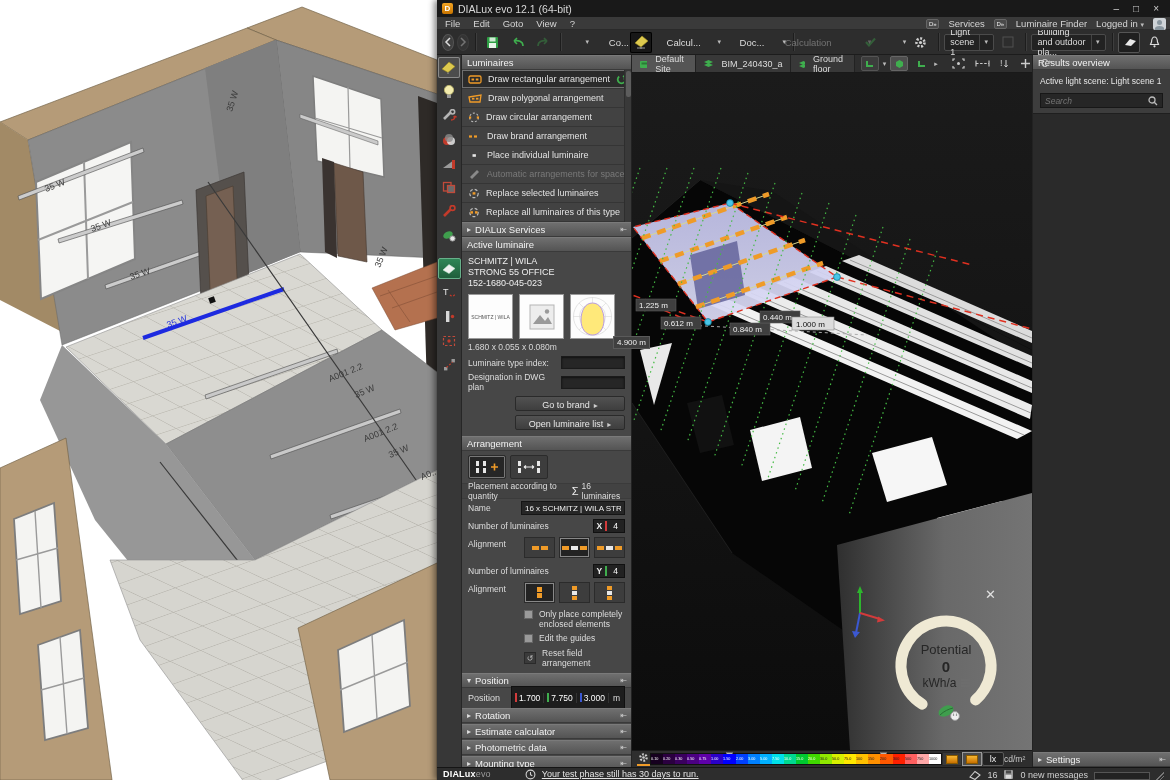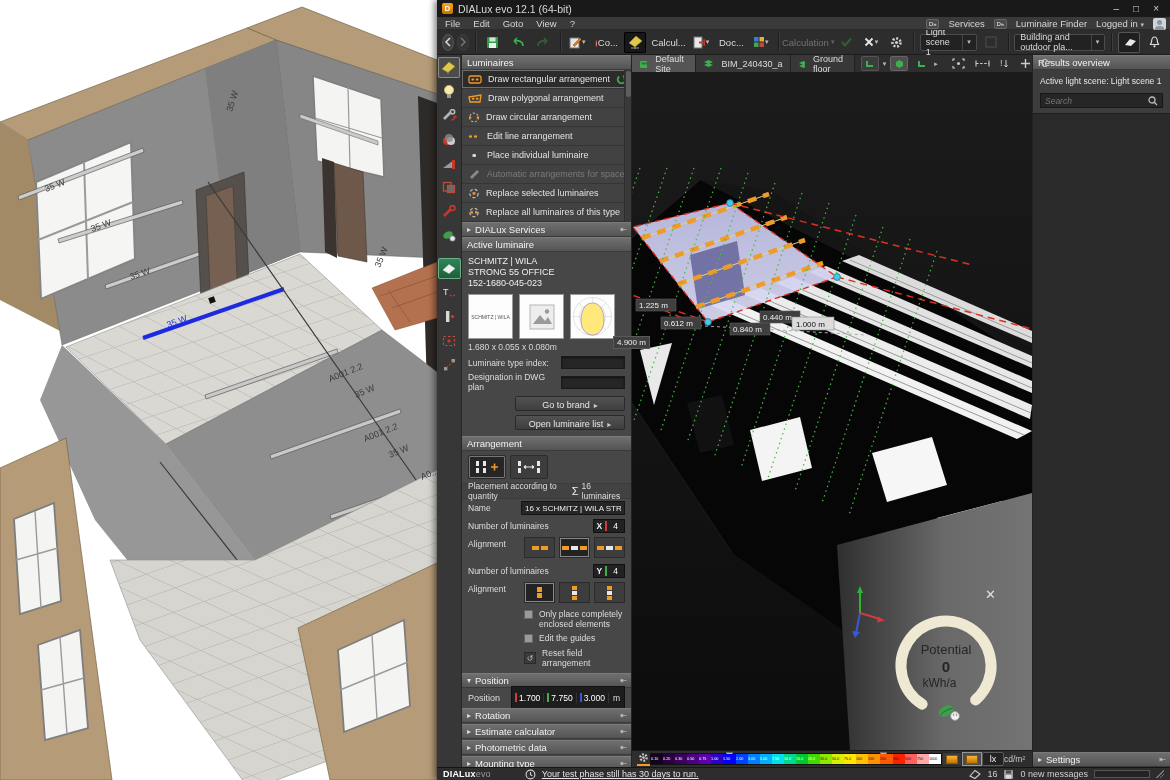--- a/index.html
+++ b/index.html
@@ -19,21 +19,21 @@
   .win-controls span { cursor:default; }
 
   .menubar { height:13px; background:#3a3a3a; display:flex; align-items:center; gap:13px; padding:0 8px; color:#d5d5d5; font-size:9.5px; flex:none; position:relative; border-bottom:1px solid #2a2a2a; }
   .menubar .right { position:absolute; right:4px; top:0; height:13px; display:flex; align-items:center; gap:9px; }
   .mini-logo { width:13px; height:10px; background:#4a4a4a; border:1px solid #666; border-radius:2px; color:#eee; font-size:6px; text-align:center; line-height:9px; }
   .avatar { width:13px; height:12px; background:#cfd4d8; border-radius:2px; position:relative; overflow:hidden; }
   .avatar:before { content:""; position:absolute; left:4px; top:2px; width:5px; height:5px; border-radius:50%; background:#8a97a0; }
   .avatar:after { content:""; position:absolute; left:2px; top:8px; width:9px; height:5px; border-radius:50% 50% 0 0; background:#8a97a0; }
 
   .toolbar { height:25px; background:#2d2d2d; border-bottom:1px solid #1c1c1c; display:flex; align-items:center; gap:3px; padding:0 5px; flex:none; color:#ccc; }
-  .tbtn { height:21px; min-width:22px; display:flex; align-items:center; justify-content:center; gap:1px; border-radius:2px; font-size:9.5px; color:#ddd; padding:0 3px; }
+  .tbtn { height:21px; min-width:22px; display:flex; align-items:center; justify-content:center; gap:18px; border-radius:2px; font-size:9.5px; color:#ddd; padding:0 3px; }
   .tbtn.sel { background:#171717; box-shadow:inset 0 0 0 1px #000; }
   .tbtn.dis { opacity:.38; }
   .tsep { width:1px; height:18px; background:#1d1d1d; margin:0 3px; box-shadow:1px 0 0 #3d3d3d; }
   .circle-btn { width:17px; height:17px; border-radius:50%; background:#3f3f3f; border:1px solid #555; display:flex; align-items:center; justify-content:center; }
   .circle-btn.dis { opacity:.4; }
   .ddarrow { font-size:7px; color:#bbb; }
   .tb-select { height:17px; background:#222; border:1px solid #4b4b4b; border-radius:2px; color:#ddd; font-size:9px; display:flex; align-items:center; gap:5px; padding:0 5px; }
   .tb-select .ddarrow { border-left:1px solid #444; padding-left:4px; height:100%; display:flex; align-items:center; }
 
   .main { flex:1; display:flex; min-height:0; }
@@ -153,21 +153,21 @@
   .search-box input { flex:1; min-width:0; background:transparent; border:0; outline:0; color:#ddd; font-size:8.5px; font-style:italic; font-family:"Liberation Sans", sans-serif; }
   .rp-list { flex:1; background:#2a2a2a; border-top:1px solid #1f1f1f; }
   .rp-bottom { flex:none; }
 
   
   .statusbar { height:13px; flex:none; background:#2d2d2d; border-top:1px solid #151515; display:flex; align-items:center; gap:6px; padding:0 6px; font-size:9px; color:#cfcfcf; }
   .sb-logo { font-size:9px; color:#fff; letter-spacing:.2px; }
   .sb-logo b { font-weight:bold; }
   .sb-logo .evo { color:#9a9a9a; }
   .sb-link { color:#e4e4e4; text-decoration:underline; }
-  .sb-right { margin-left:auto; display:flex; align-items:center; gap:6px; }
+  .sb-right { margin-left:auto; display:flex; align-items:flex-end; gap:6px; }
   .sb-progress { width:56px; height:8px; background:#222; border:1px solid #555; }
   .grip { width:8px; height:8px; background:
     linear-gradient(135deg, transparent 50%, #777 50%, #777 58%, transparent 58%, transparent 72%, #777 72%, #777 80%, transparent 80%); }
 
   
   .float-meas { position:absolute; left:176px; top:336px; z-index:6; background:#3f3f3f; border:1px solid #5a5a5a; color:#f0f0f0; font-size:8px; padding:1px 3px; }
 
   .mlabel rect { fill:#3f3f3f; stroke:#5c5c5c; stroke-width:.6; }
   .mlabel text { fill:#efefef; font-size:8px; font-family:"Liberation Sans",sans-serif; }
   .mlabel.edit rect { fill:#dcdcdc; stroke:#8a8a8a; }
@@ -551,21 +551,21 @@
                 <rect x="1" y="4.4" width="2.2" height="2.2" fill="#ef9b28"></rect>
                 <rect x="8.8" y="4.4" width="2.2" height="2.2" fill="#ef9b28"></rect>
               </svg>
             <span class="ti-label">Draw circular arrangement</span>
           </div>
           <div class="tool-item">
             <svg width="13" height="7">
                 <rect x="1" y="2.4" width="3" height="2.2" fill="#ef9b28"></rect>
                 <rect x="6" y="2.4" width="3" height="2.2" fill="#ef9b28"></rect>
               </svg>
-            <span class="ti-label">Edit line arrangement</span>
+            <span class="ti-label">Draw brand arrangement</span>
           </div>
           <div class="tool-item">
             <svg width="13" height="7">
                 <rect x="4.5" y="2.2" width="3.4" height="2.6" fill="#e6e6e6"></rect>
               </svg>
             <span class="ti-label">Place individual luminaire</span>
           </div>
           <div class="tool-item dis">
             <svg width="13" height="10">
                 <path d="M2 8 L9 1 L11 3 L4 10 Z" fill="#8a8a8a"></path>

